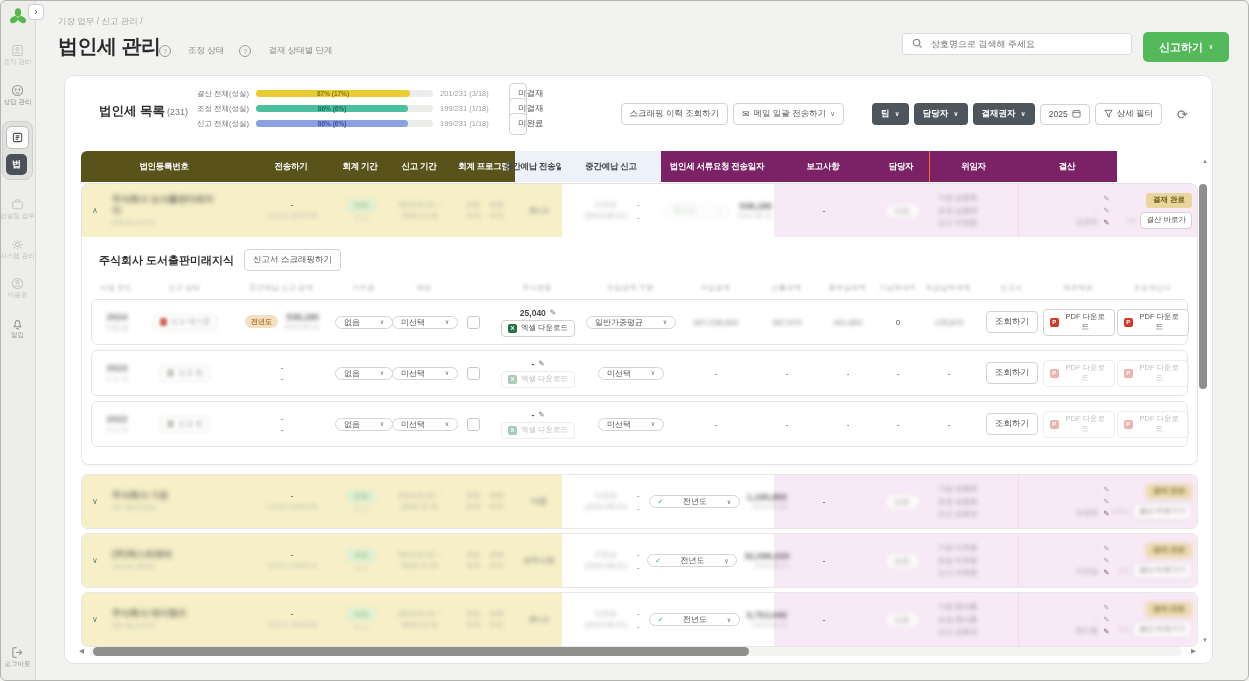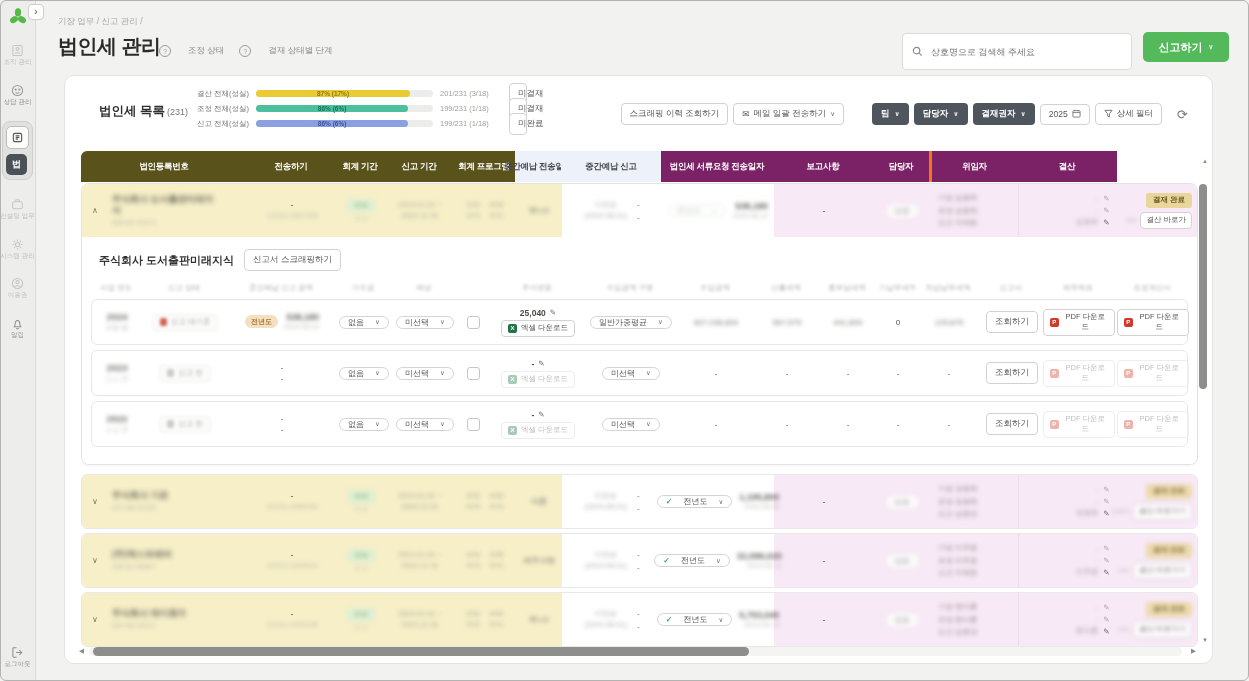--- a/index.html
+++ b/index.html
@@ -17,23 +17,23 @@
   .sb-sq.dark{background:#4c5158;color:#fff;font-size:9px;font-weight:bold}
   .sb-bottom{margin-top:auto;margin-bottom:14px}
   .expand-btn{position:absolute;left:28px;top:4px;width:16px;height:16px;background:#fff;border:1px solid #cfcfcd;border-radius:4px;font-size:10px;color:#555;display:flex;align-items:center;justify-content:center;cursor:pointer;z-index:95;line-height:1}
   
   .main{position:absolute;left:36px;right:0;top:0;bottom:0}
   .breadcrumb{position:absolute;left:22px;top:16px;font-size:8.5px;color:#a6a6a4}
   .page-title{position:absolute;left:22px;top:33px;font-size:20px;font-weight:bold;color:#2a2a2a;letter-spacing:-.5px}
   .legend{position:absolute;left:123px;top:45px;display:flex;gap:15px;font-size:8.5px;color:#8c8c8a;align-items:center}
   .legend-item{display:flex;align-items:center;gap:17px}
   .circ{width:10px;height:10px;border:1px solid #9b9b99;border-radius:50%;font-size:6.5px;display:inline-flex;align-items:center;justify-content:center;color:#9b9b99}
-  .searchbox{position:absolute;left:866px;top:33px;width:230px;height:37px;background:#fff;border:1px solid #dcdcda;border-radius:4px;display:flex;align-items:center;gap:6px;padding:4px 9px;box-sizing:border-box}
+  .searchbox{position:absolute;left:866px;top:33px;width:230px;height:22px;background:#fff;border:1px solid #dcdcda;border-radius:4px;display:flex;align-items:center;gap:6px;padding:4px 9px;box-sizing:border-box}
   .searchbox input{border:none;outline:none;font-size:9px;flex:1;color:#444;background:transparent;font-family:inherit}
-  .report-btn{position:absolute;left:1107px;top:32px;width:86px;height:30px;background:#53b95a;color:#fff;border:none;border-radius:5px;font-weight:bold;font-size:11px;display:flex;align-items:center;justify-content:center;gap:6px;cursor:pointer;font-family:Liberation Sans, sans-serif}
+  .report-btn{position:absolute;left:1107px;top:32px;width:86px;height:30px;background:#53b95a;color:#fff;border:none;border-radius:5px;font-weight:bold;font-size:11px;display:flex;align-items:center;justify-content:center;gap:6px;cursor:pointer;font-family:Liberation Mono, monospace}
   
   .card{position:absolute;left:28px;top:75px;width:1149px;height:589px;background:#fff;border:1px solid #e3e3e1;border-radius:10px;box-sizing:border-box}
   .list-title{position:absolute;left:34px;top:27px;font-size:12.5px;font-weight:bold;color:#2f2f2f}
   .list-title .cnt{font-weight:normal;font-size:9px;color:#777;margin-left:2px}
   .progress{position:absolute;left:120px;top:10px}
   .prog-row{display:flex;align-items:center;gap:7px;height:15px}
   .prog-label{width:64px;text-align:right;font-size:7.5px;color:#777}
   .prog-bar{width:177px;height:7px;background:#ececea;border-radius:4px;position:relative}
   .prog-fill{height:7px;border-radius:4px;display:flex;align-items:center;justify-content:center;font-size:6.5px;font-weight:bold}
   .f0{background:#e9cb33;color:#8a7a14}.f1{background:#4cbf9f;color:#17725a}.f2{background:#8aa0e0;color:#3d54a0}
@@ -42,38 +42,38 @@
   .toolbar{position:absolute;right:18px;top:27px;display:flex;gap:5px;align-items:center}
   .ob{background:#fff;border:1px solid #d2d2d0;border-radius:4px;font-size:8.5px;color:#555;padding:4px 8px;display:inline-flex;align-items:center;gap:4px;cursor:pointer;white-space:nowrap;font-family:inherit}
   .dkbtn{background:#4e555c;color:#fff;border:none;border-radius:4px;font-size:8.5px;font-weight:bold;padding:5px 9px;display:inline-flex;align-items:center;gap:5px;cursor:pointer;font-family:inherit}
   .caret{font-size:6.5px;opacity:.85}
   .refresh{font-size:13px;color:#777;margin-left:4px;cursor:pointer;background:none;border:none}
   
   .grid-main{display:grid;grid-template-columns:26px 140px 88px 50px 68px 62px 46px 100px 112px 100px 56px 88px 100px 81px}
   .thead{position:absolute;left:16px;top:75px;width:1117px;height:31px;display:grid;grid-template-columns:166px 88px 50px 68px 62px 46px 100px 112px 100px 56px 88px 100px 81px;border-radius:6px 6px 0 0;overflow:hidden}
   .th{display:flex;align-items:center;justify-content:center;font-size:8.5px;font-weight:bold;letter-spacing:-.3px;white-space:nowrap}
   .h1{background:#59521b;color:#fff}.h2{background:#edf1f9;color:#47474b}.h3{background:#7b2166;color:#fff}
-  .th.divl{border-left:3px solid #f97316}
+  .th.divl{border-left:1px solid #f97316}
   .tbody{position:absolute;left:16px;top:107px;width:1117px;height:464px;overflow:hidden}
   .row{min-height:53px;border-radius:6px;overflow:hidden;margin-bottom:4px;cursor:pointer}
   .cell{display:flex;flex-direction:column;align-items:center;justify-content:center;gap:2px;padding:4px 2px;box-sizing:border-box}
   .cy{background:#f6efc7}.cw{background:#fff}.cp{background:#f8e9f6}
   .chev{font-size:8px;color:#787876}
   .nmcell{align-items:flex-start;padding-left:4px}
   .nm{font-size:9px;font-weight:bold;color:#4a4a48;line-height:1.3;text-align:left}
   .sub{font-size:7px;color:#b0b0ae;line-height:1.2}
   .dashbig{font-size:9px;color:#555}
   .gpill{background:#d9efd6;color:#55a35a;font-size:7px;padding:1.5px 7px;border-radius:3px}
   .twol{font-size:7.5px;color:#9a9a98;text-align:center;line-height:1.4}
   .rptwrap{flex-direction:row;gap:8px}
   .prog-name{font-size:8px;color:#8a8a88;font-weight:bold}
   .sentcell{flex-direction:row;gap:10px;justify-content:center}
   .sentdash{display:flex;flex-direction:column;gap:4px;font-size:8px;color:#777;align-items:flex-end}
   .interim{flex-direction:row;gap:7px;justify-content:center}
-  .dd{display:inline-flex;align-items:center;gap:11px;background:#fff;border:1px solid #d4d4d2;border-radius:11px;padding:0 8px;font-size:8px;color:#555;cursor:pointer;white-space:nowrap;font-family:Liberation Serif, serif}
+  .dd{display:inline-flex;align-items:center;gap:20px;background:#fff;border:1px solid #d4d4d2;border-radius:11px;padding:0 8px;font-size:8px;color:#555;cursor:pointer;white-space:nowrap;font-family:Liberation Mono, monospace}
   .dd.faint{border-color:#e4e9e3;color:#b7c4b6;background:#fdfefd}
   .ck{color:#2eaf5d;font-size:8px;font-weight:bold}
   .amtcol{display:flex;flex-direction:column;align-items:flex-end;gap:1px}
   .amount{font-size:9px;font-weight:bold;color:#3c3c3a}
   .tanpill{background:#f3e0c2;color:#ad7836;font-size:7px;padding:1.5px 6px;border-radius:8px;font-weight:bold}
   .wpill{background:#fdfdfc;border:1px solid #e6e6e4;border-radius:10px;font-size:7.5px;color:#999;padding:2px 9px}
   .mgrcell{gap:2.5px}
   .mline{display:flex;justify-content:space-between;width:72px;font-size:7.5px;color:#6e6e6c}
   .delcell{gap:2.5px;border-left:1px solid #eddcea}
   .dline{display:flex;justify-content:flex-end;gap:5px;width:82px;font-size:7.5px;color:#888;align-items:center}

